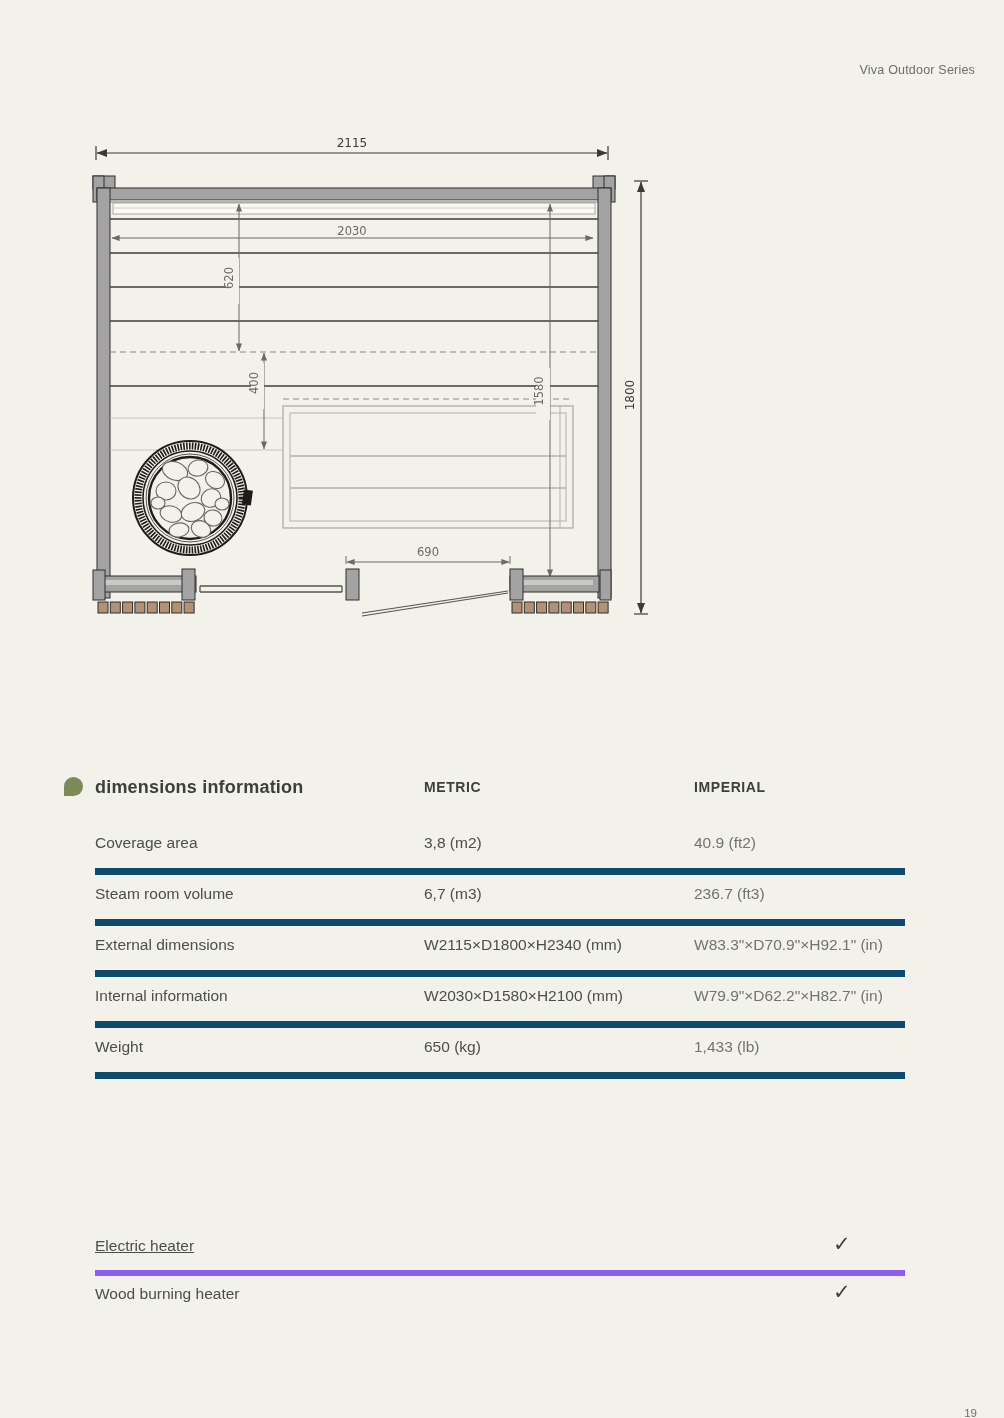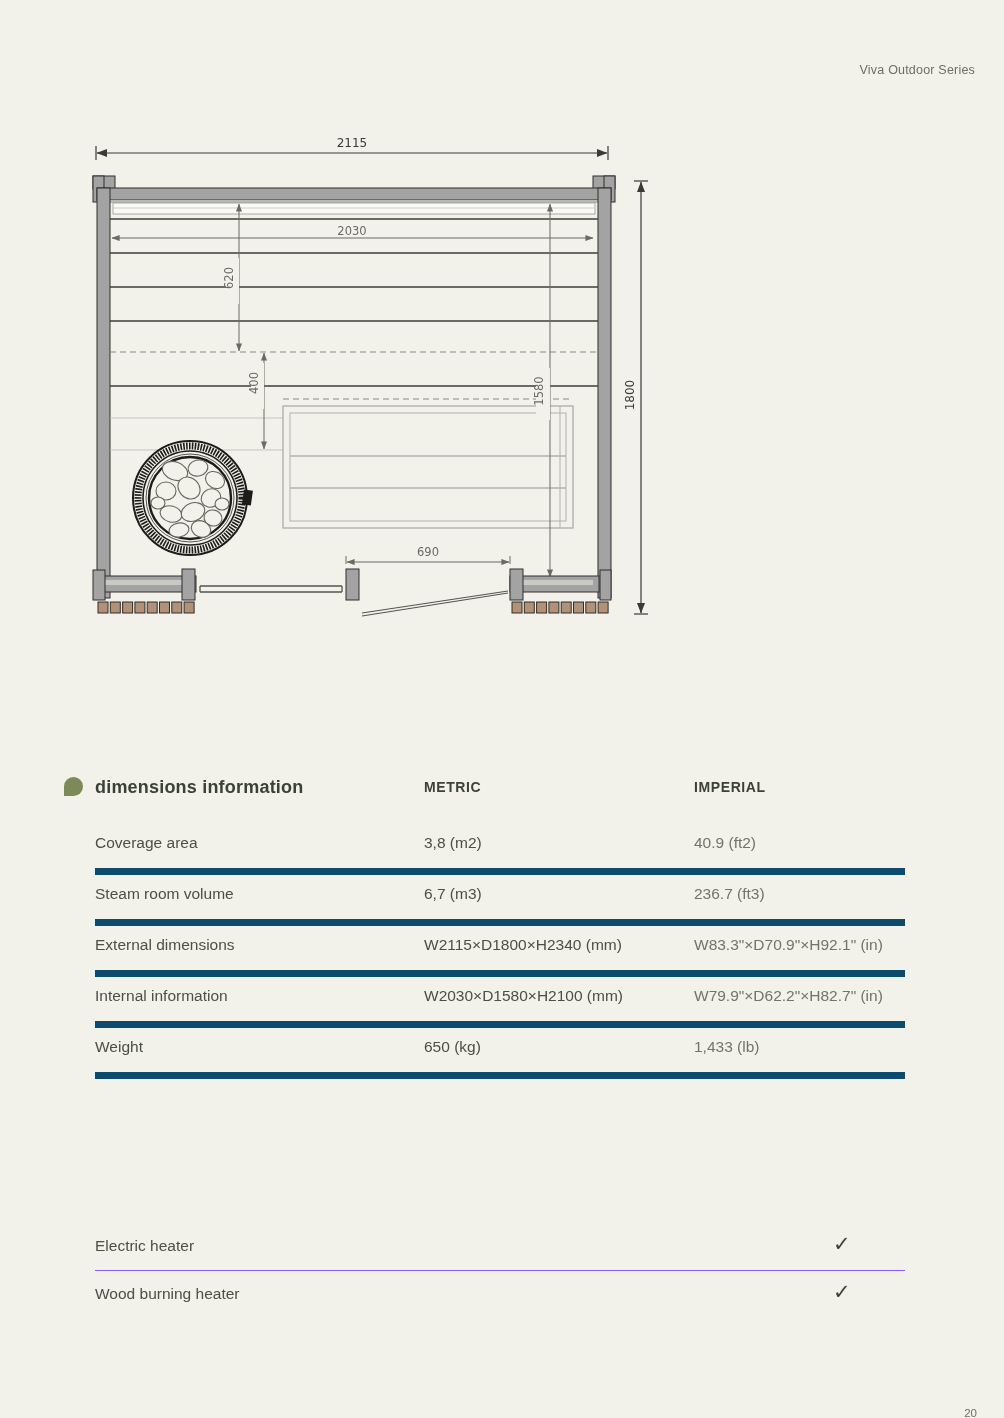--- a/index.html
+++ b/index.html
@@ -53,21 +53,21 @@
   .t-row.bordered{border-bottom:7px solid #0c4a6e;}
   .t-row .cell-label{position:absolute;left:0;}
   .t-row .cell-metric{position:absolute;left:329px;}
   .t-row .cell-imperial{position:absolute;left:599px;color:#70756a;}
 
   .s-row{
     position:absolute;left:95px;width:810px;height:48px;
     display:flex;align-items:center;
     font-size:15.5px;color:#4b5044;
   }
-  .s-row.bordered{border-bottom:1px solid #8b5cf6;}
+  .s-row.bordered{border-bottom:6px solid #8b5cf6;text-decoration:underline;}
   .s-row .check{
     position:absolute;left:738px;top:10px;
     font-size:21px;color:#3c4135;
   }
 </style>
 </head>
 <body>
 
 <div class="page">
 
@@ -267,14 +267,14 @@
 
   <div class="s-row bordered" style="top:1186px;">
     <span>Electric heater</span>
     <span class="check">✓</span>
   </div>
   <div class="s-row" style="top:1234px;">
     <span>Wood burning heater</span>
     <span class="check">✓</span>
   </div>
 
-  <div class="page-number">20</div>
+  <div class="page-number">19</div>
 </div>
 
 </body></html>

